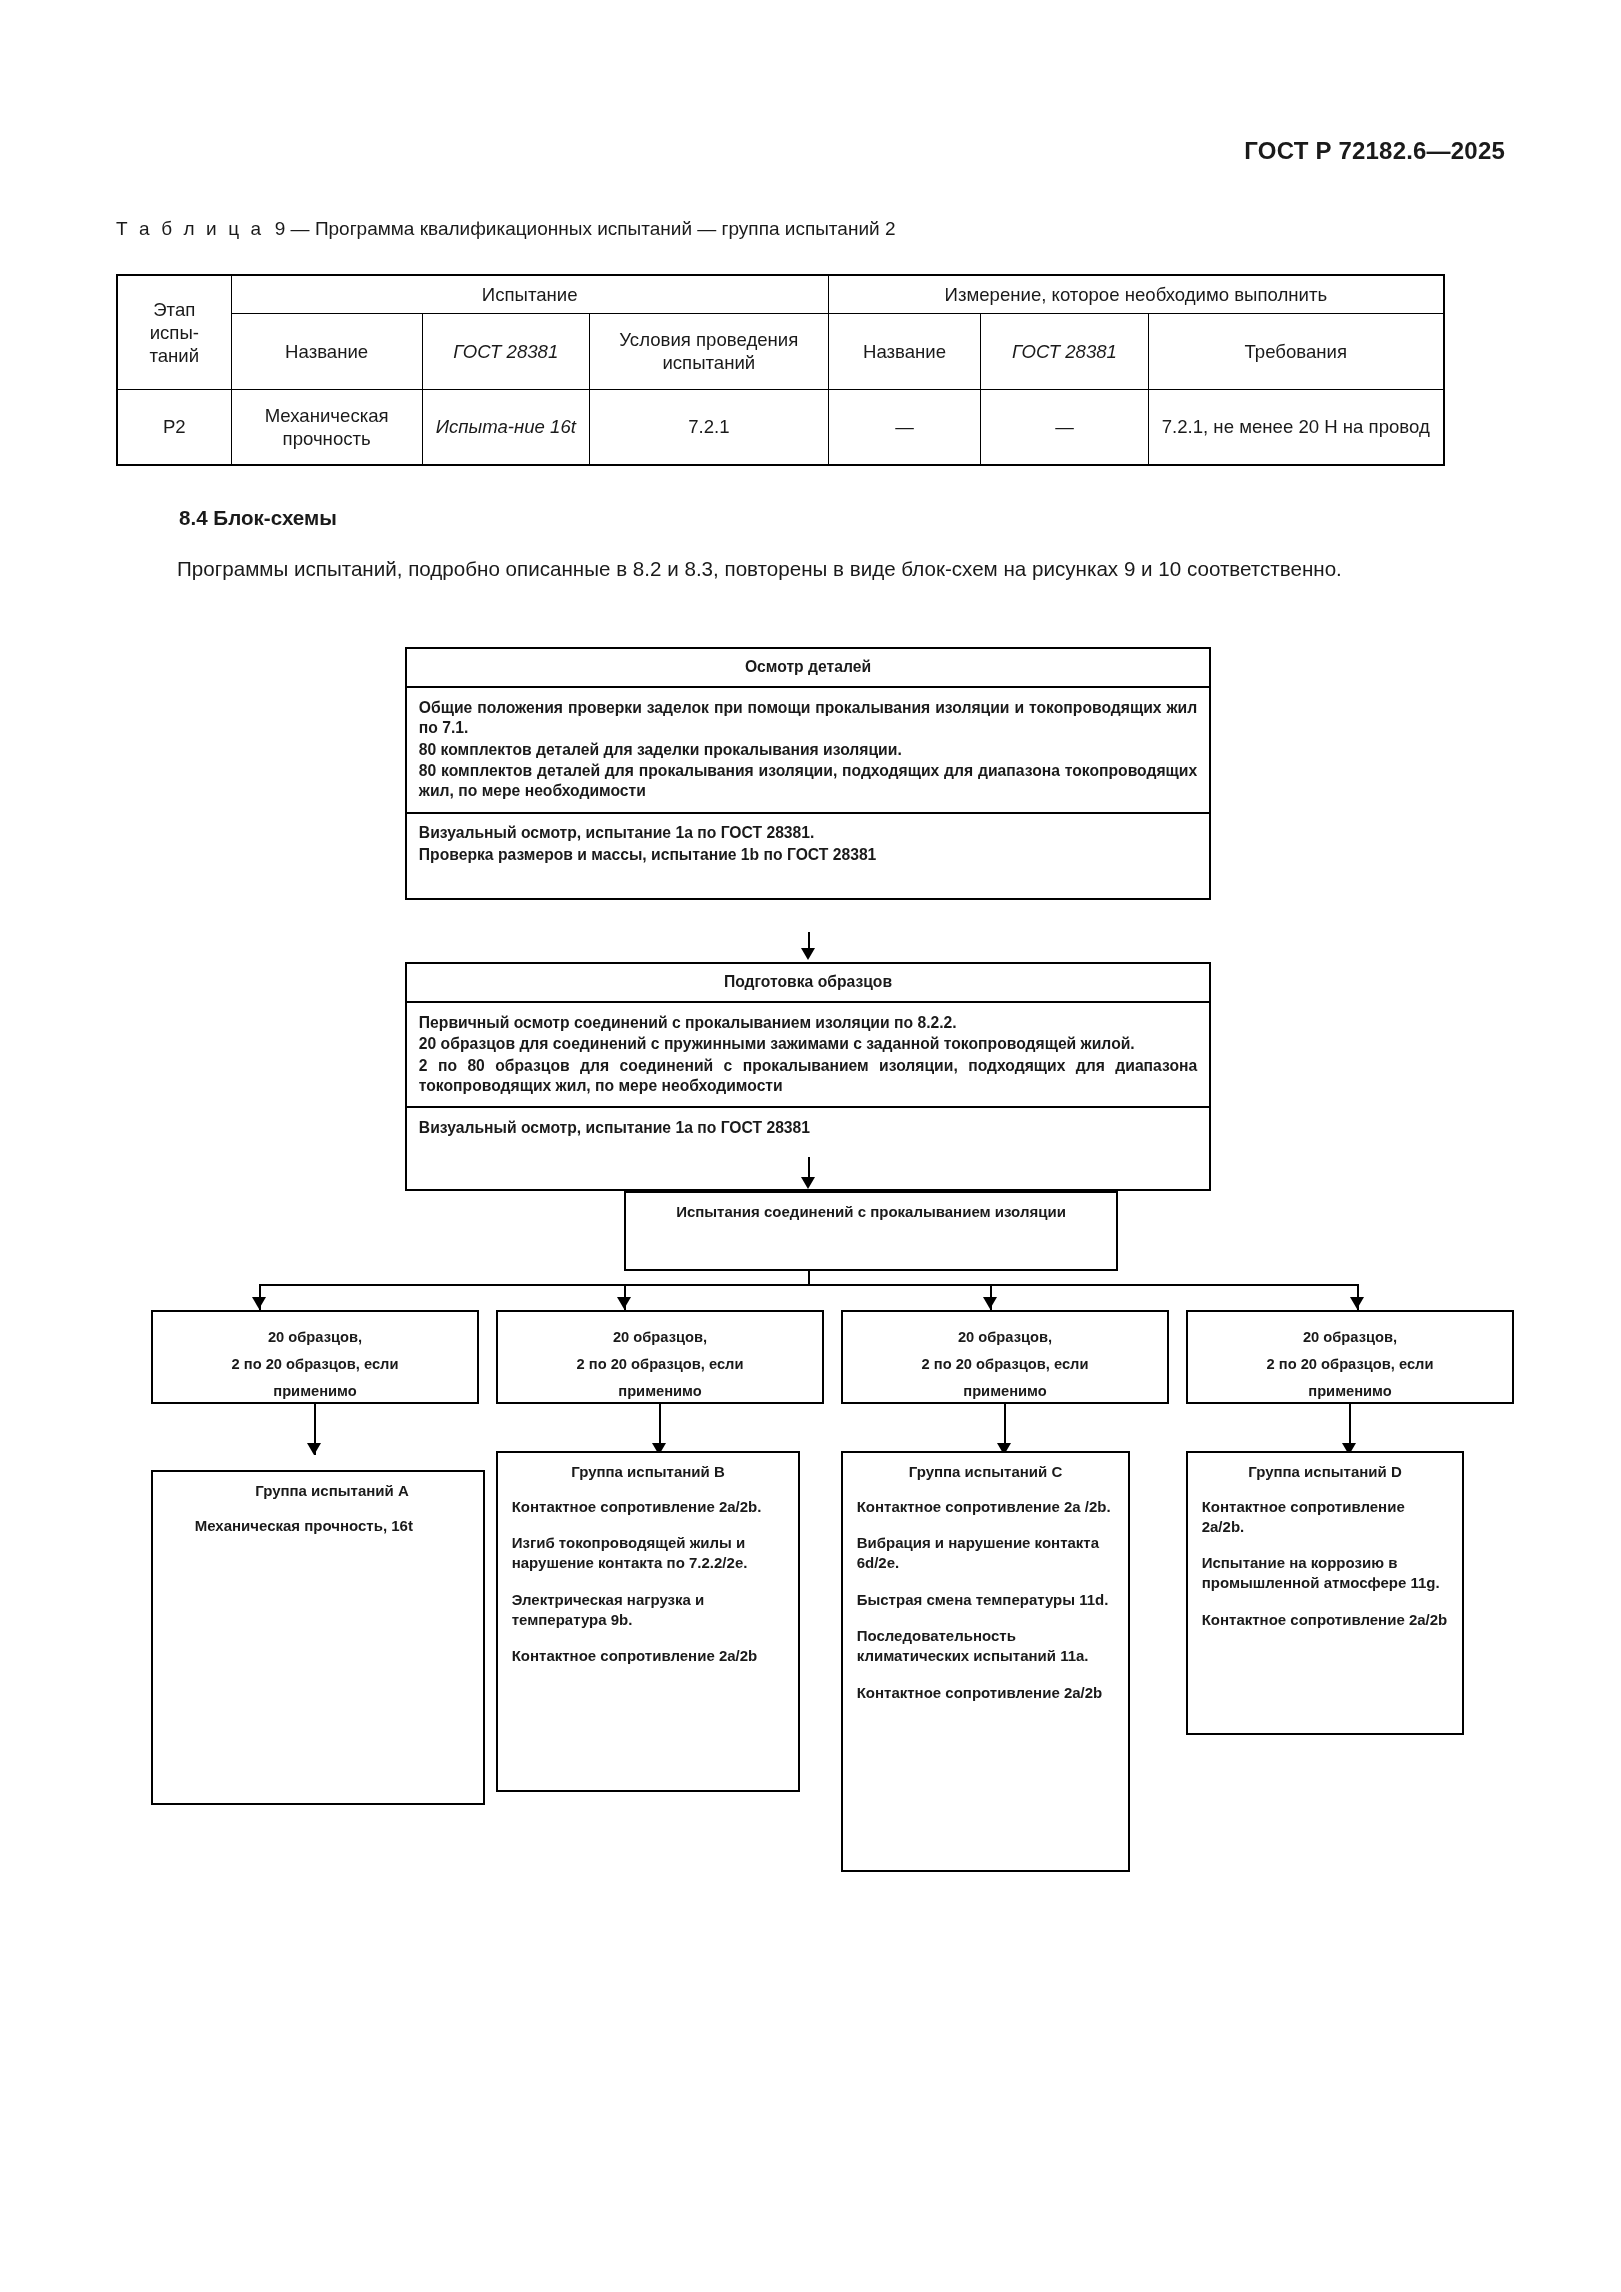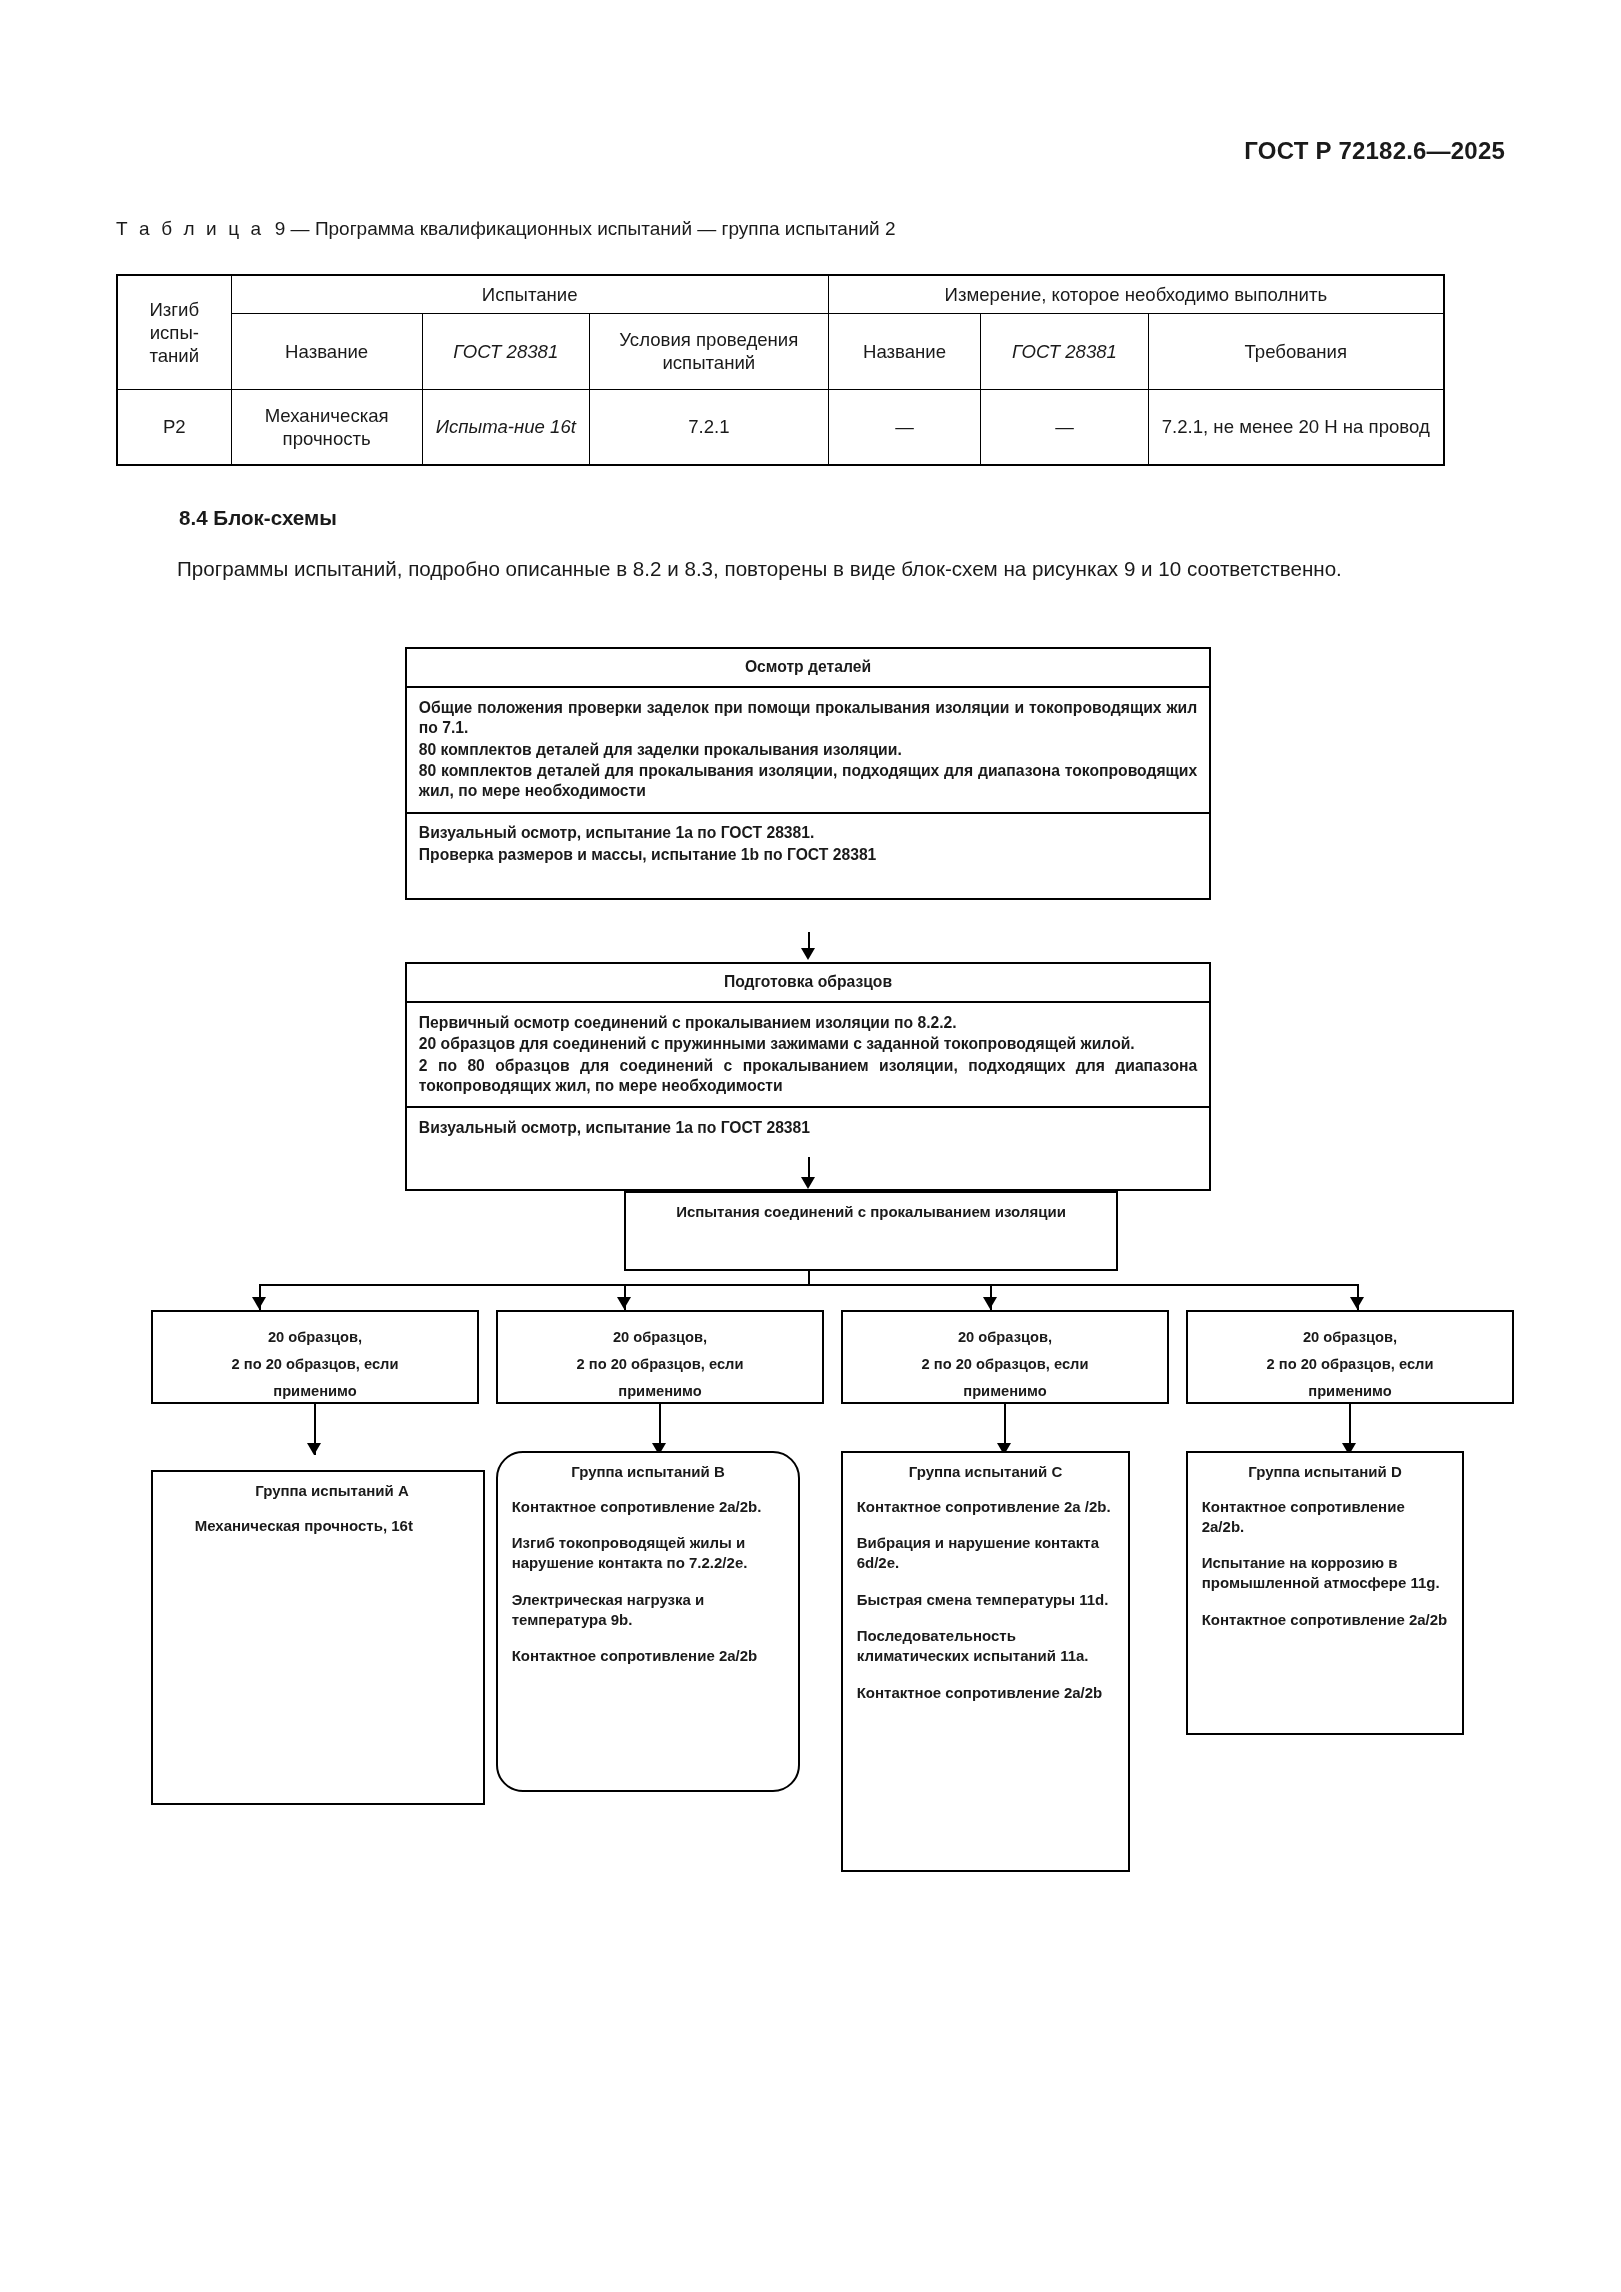--- a/index.html
+++ b/index.html
@@ -208,21 +208,21 @@
         <col style="width:12.6%">
         <col style="width:18.0%">
         <col style="width:11.5%">
         <col style="width:12.6%">
         <col style="width:22.3%">
       </colgroup>
       <tbody>
         <tr>
           <td rowspan="2" class="outer-top outer-l">
             <span></span>
-            <div>Изгиб</div>
+            <div>Этап</div>
             <div>испы-</div>
             <div>таний</div>
           </td>
           <td colspan="3" class="outer-top">Испытание</td>
           <td colspan="3" class="outer-top outer-r">Измерение, которое необходимо выполнить</td>
         </tr>
         <tr class="row-tall">
           <td>Название</td>
           <td class="ital">ГОСТ 28381</td>
           <td>Условия проведения испытаний</td>
@@ -343,21 +343,21 @@
     <div class="ln vl" style="left:1349px; top:757px; height:51px;"></div>
     <div class="arrow-d" style="left:1342px; top:796px;"></div>
 
     <div class="fbox groupbox" style="left:151px; top:823px; width:334px; height:335px;padding-left:28px;">
       <div class="ghead">Группа испытаний A</div>
       <div class="gbody">
         <p>Механическая прочность, 16t</p>
       </div>
     </div>
 
-    <div class="fbox groupbox" style="left:496px; top:804px; width:304px; height:341px;border-radius:27px;">
+    <div class="fbox groupbox" style="left:496px; top:804px; width:304px; height:341px;">
       <div class="ghead">Группа испытаний B</div>
       <div class="gbody">
         <p>Контактное сопротивление 2a/2b.</p>
         <p>Изгиб токопроводящей жилы и нарушение контакта по 7.2.2/2e.</p>
         <p>Электрическая нагрузка и температура 9b.</p>
         <p>Контактное сопротивление 2a/2b</p>
       </div>
     </div>
 
     <div class="fbox groupbox" style="left:841px; top:804px; width:289px; height:421px;">

